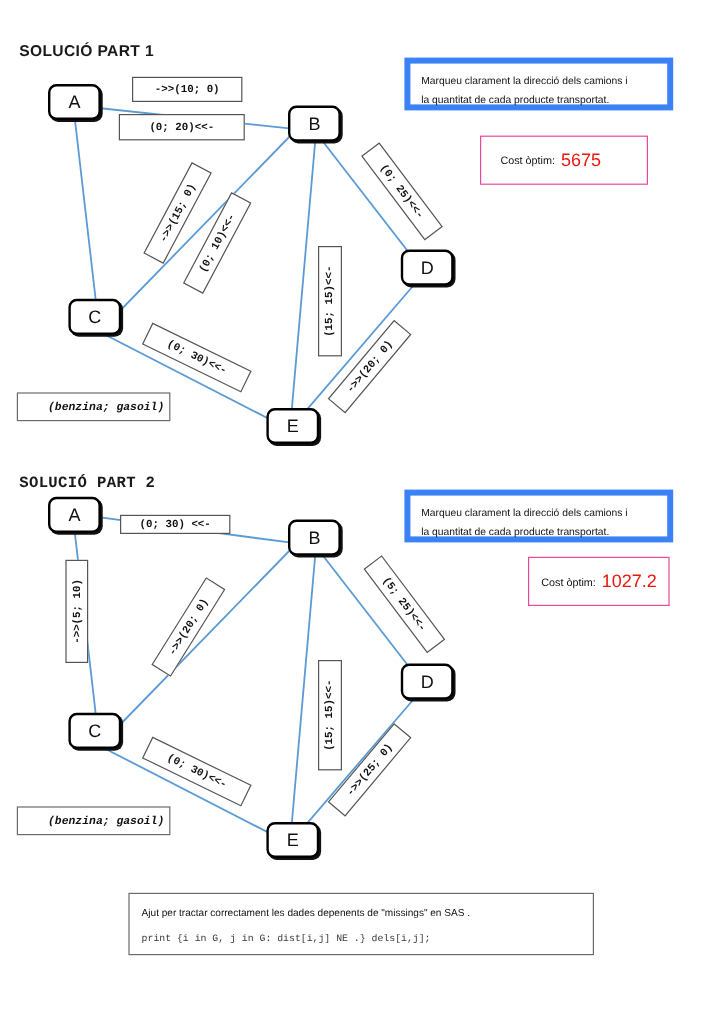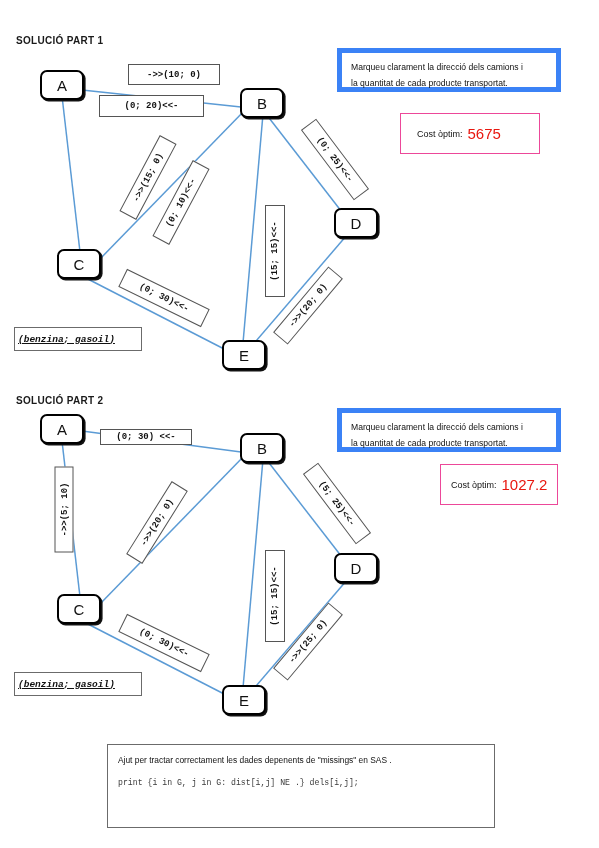--- a/index.html
+++ b/index.html
@@ -1,21 +1,21 @@
 <!DOCTYPE html>
 <html><head>
 <meta charset="utf-8">
 <style>
   html,body{margin:0;padding:0;background:#ffffff;}
   body{width:599px;height:848px;position:relative;font-family:"Liberation Sans",sans-serif;overflow:hidden;}
   .page{position:absolute;left:0;top:0;width:599px;height:848px;}
 
   .section-title{
     position:absolute;font-family:"Liberation Sans",sans-serif;
-    font-size:10px;font-weight:bold;letter-spacing:.3px;color:#1a1a1a;
+    font-size:13px;font-weight:bold;letter-spacing:.3px;color:#1a1a1a;
     white-space:nowrap;
   }
 
   svg.edges{position:absolute;left:0;top:0;width:599px;height:848px;pointer-events:none;}
 
   
   .node{
     position:absolute;width:44px;height:30px;
     background:#ffffff;border:2.2px solid #000;border-radius:7px;
     box-sizing:border-box;
@@ -44,23 +44,23 @@
     box-sizing:border-box;
     display:flex;align-items:center;
     padding-left:16px;
     font-family:"Liberation Sans",sans-serif;font-size:9px;color:#111;
   }
   .cost .val{color:#e8170f;font-size:15px;margin-left:5px;text-align:center;}
 
   .legend{
     position:absolute;background:#fff;border:1px solid #6b6b6b;
     box-sizing:border-box;
-    display:flex;align-items:center;padding-left:3px;
+    display:flex;align-items:center;padding-left:25px;
     font-family:"Liberation Mono",monospace;font-size:9.5px;font-weight:bold;
-    font-style:italic;color:#111;text-decoration:underline;
+    font-style:italic;color:#111;
   }
 
   .helpbox{
     position:absolute;background:#fff;border:1px solid #6b6b6b;
     box-sizing:border-box;padding:8px 10px 10px 10px;
   }
   .helpbox .l1,.helpbox .l2{
     font-family:"Liberation Sans",sans-serif;font-size:8.4px;color:#111;
     line-height:1.9;white-space:nowrap;
   }
@@ -96,21 +96,21 @@
   </svg>
 
   <div class="section-title" style="left:16px;top:35px;">SOLUCIÓ PART 1</div>
 
   <div class="node" style="left:40px;top:70px;">A</div>
   <div class="node" style="left:240px;top:88px;">B</div>
   <div class="node" style="left:57px;top:249px;">C</div>
   <div class="node" style="left:334px;top:208px;">D</div>
   <div class="node" style="left:222px;top:340px;">E</div>
 
-  <div class="elabel" style="left:128px;top:64px;width:92px;height:21px;">-&gt;&gt;(10;  0)</div>
+  <div class="elabel" style="left:110px;top:64px;width:92px;height:21px;">-&gt;&gt;(10;  0)</div>
   <div class="elabel" style="left:99px;top:95px;width:105px;height:22px;">(0;  20)&lt;&lt;-</div>
 
   <div class="elabel" style="left:105px;top:168px;width:86px;height:19px;transform:rotate(-62deg);">-&gt;&gt;(15; 0)</div>
   <div class="elabel" style="left:138px;top:193px;width:86px;height:19px;transform:rotate(-62deg);">(0; 10)&lt;&lt;-</div>
 
   <div class="elabel" style="left:291px;top:150px;width:88px;height:19px;transform:rotate(53deg);">(0; 25)&lt;&lt;-</div>
 
   <div class="elabel" style="left:229px;top:241px;width:92px;height:20px;transform:rotate(-90deg);">(15;  15)&lt;&lt;-</div>
 
   <div class="elabel" style="left:118px;top:288px;width:92px;height:20px;transform:rotate(26deg);">(0; 30)&lt;&lt;-</div>
@@ -122,21 +122,21 @@
     <div>la quantitat de cada producte transportat.</div>
   </div>
 
   <div class="cost" style="left:400px;top:113px;width:140px;height:41px;">
     <span>Cost òptim:</span>
     <span class="val">5675</span>
   </div>
 
   <div class="legend" style="left:14px;top:327px;width:128px;height:24px;">(benzina; gasoil)</div>
 
-  <div class="section-title" style="left:16px;top:395px;">SOLUCIÓ PART 2</div>
+  <div class="section-title" style="left:16px;top:395px;font-family:Liberation Mono, monospace;">SOLUCIÓ PART 2</div>
 
   <div class="node" style="left:40px;top:414px;">A</div>
   <div class="node" style="left:240px;top:433px;">B</div>
   <div class="node" style="left:57px;top:594px;">C</div>
   <div class="node" style="left:334px;top:553px;">D</div>
   <div class="node" style="left:222px;top:685px;">E</div>
 
   <div class="elabel" style="left:100px;top:429px;width:92px;height:16px;">(0;  30) &lt;&lt;-</div>
 
   <div class="elabel" style="left:21px;top:500px;width:86px;height:19px;transform:rotate(-90deg);">-&gt;&gt;(5; 10)</div>
@@ -156,18 +156,18 @@
     <div>la quantitat de cada producte transportat.</div>
   </div>
 
   <div class="cost" style="left:440px;top:464px;width:118px;height:41px;padding-left:10px;">
     <span>Cost òptim:</span>
     <span class="val">1027.2</span>
   </div>
 
   <div class="legend" style="left:14px;top:672px;width:128px;height:24px;">(benzina; gasoil)</div>
 
-  <div class="helpbox" style="left:107px;top:744px;width:388px;height:84px;">
+  <div class="helpbox" style="left:107px;top:744px;width:388px;height:52px;">
     <div class="l1">Ajut per tractar correctament les dades depenents de "missings" en SAS .</div>
     <div class="code">print {i in G, j in G: dist[i,j] NE .} dels[i,j];</div>
   </div>
 
 </div>
 
 </body></html>

